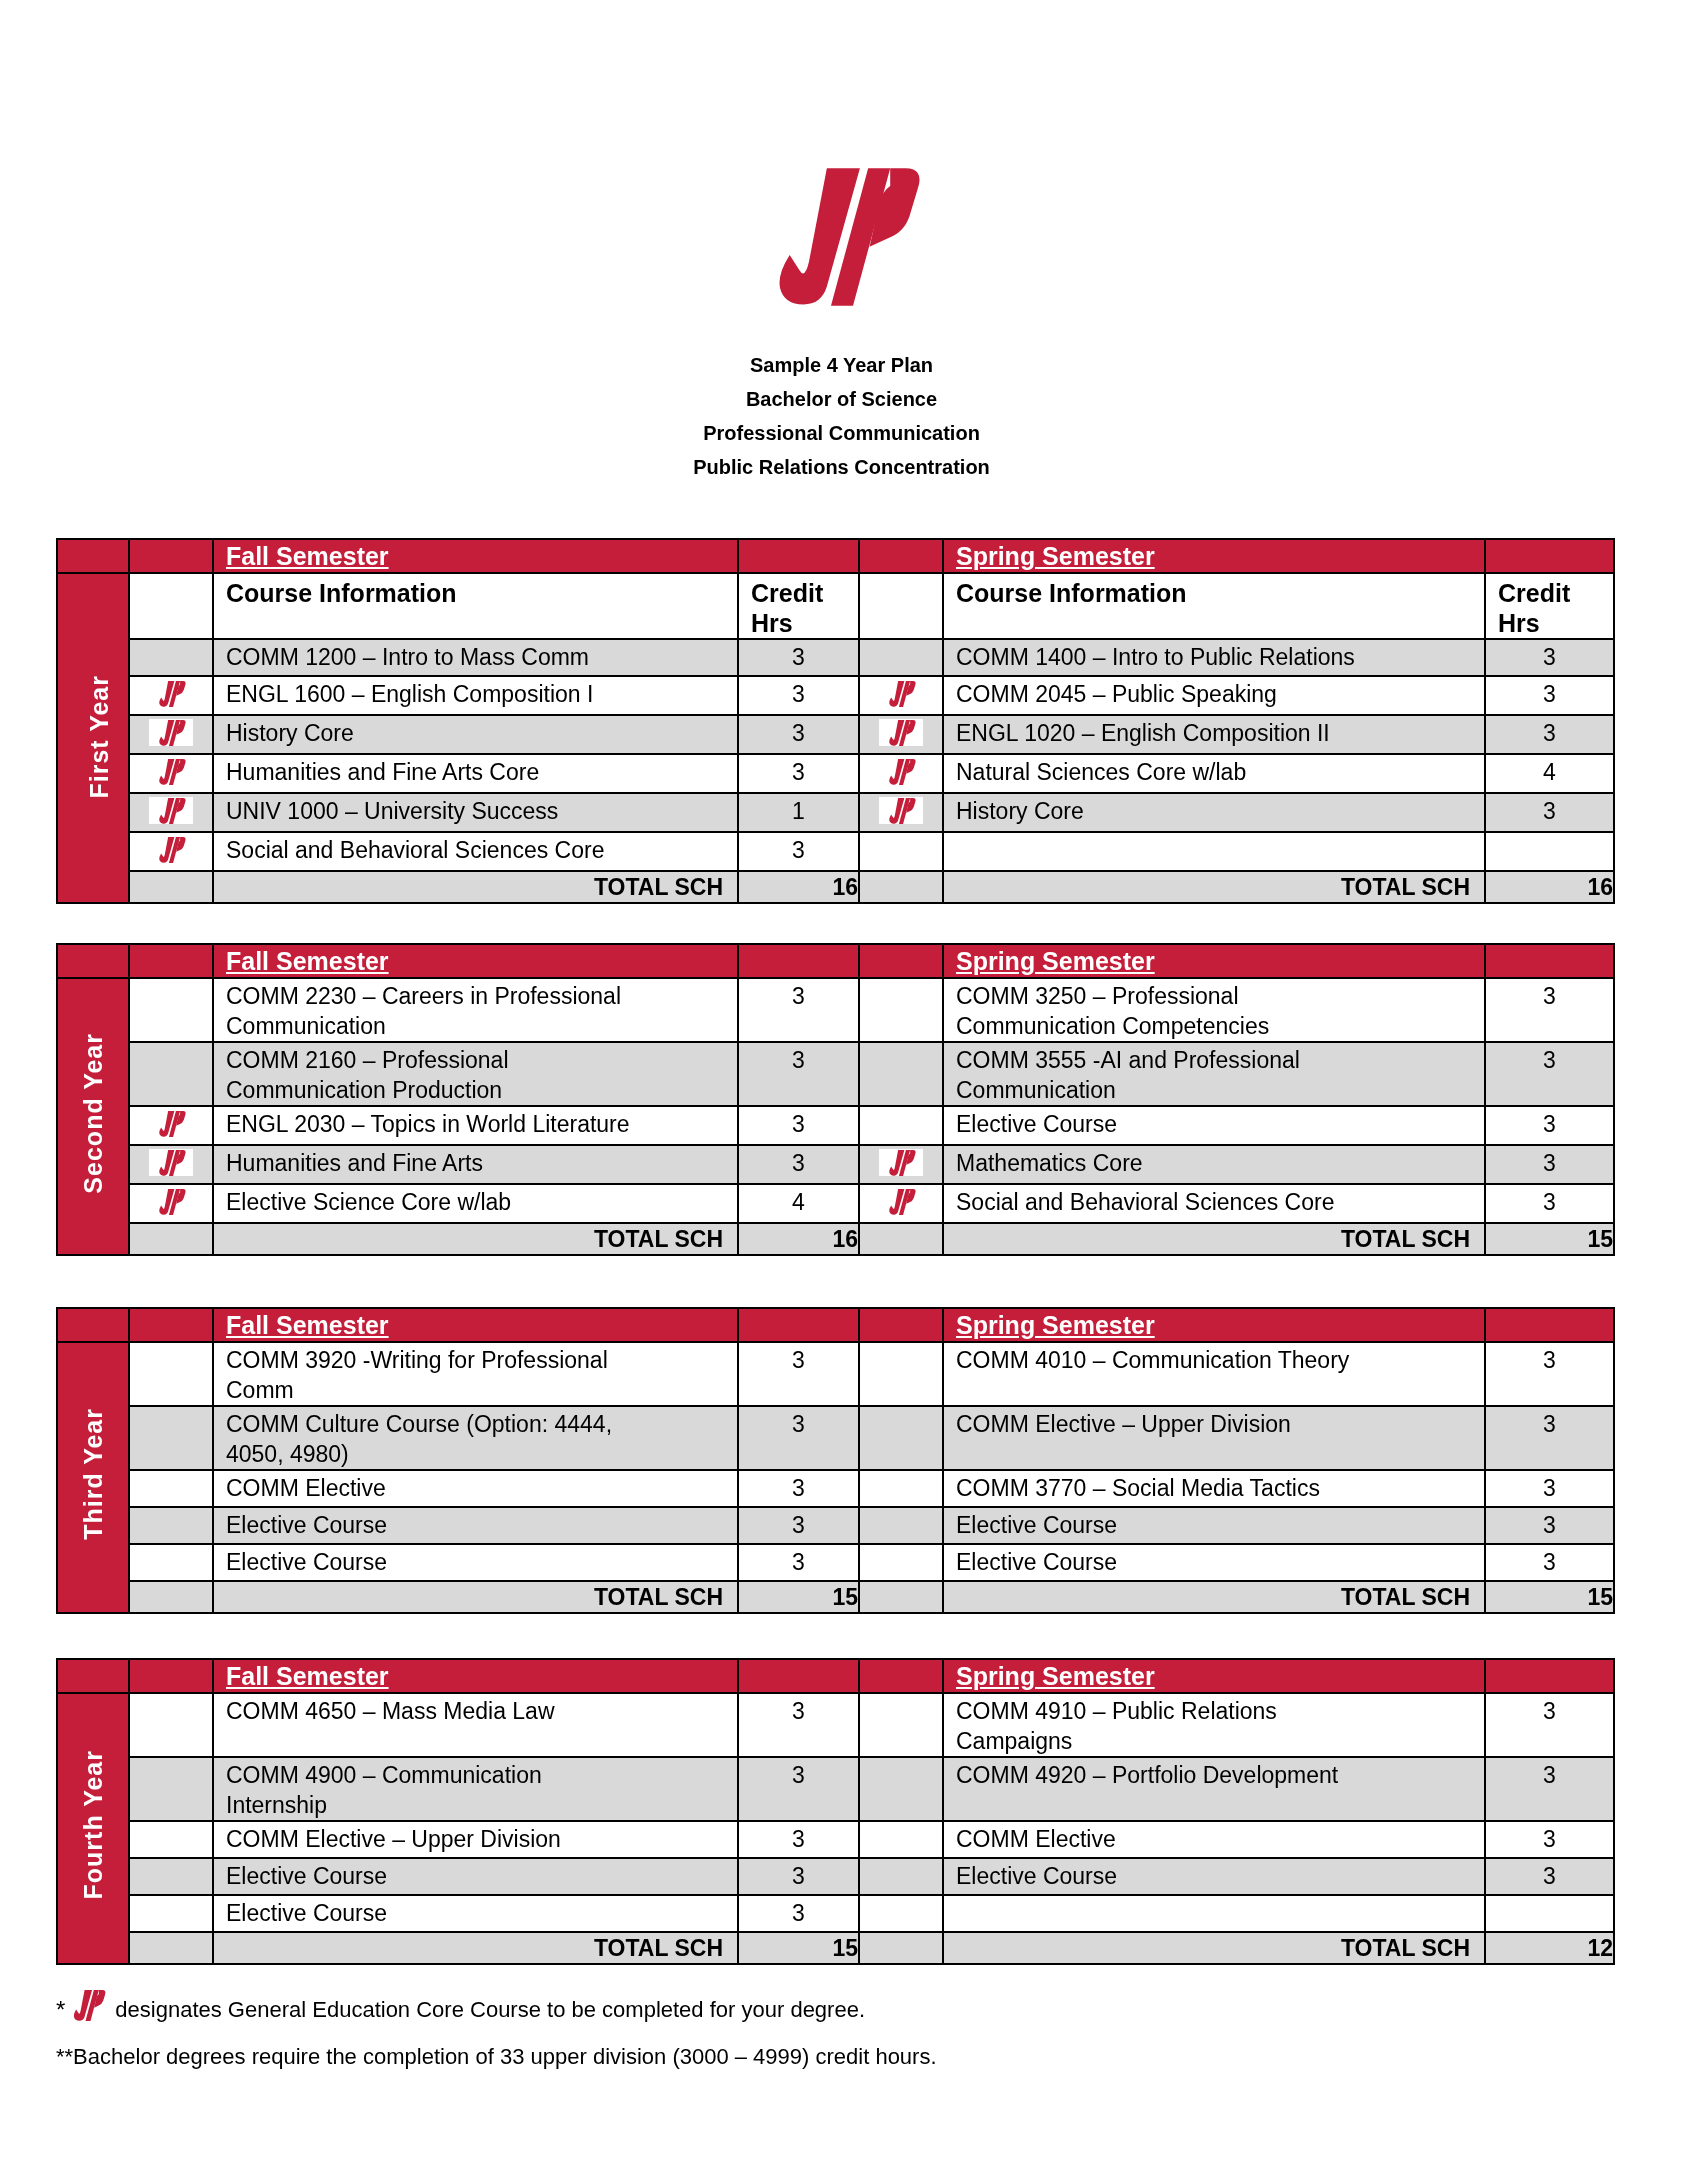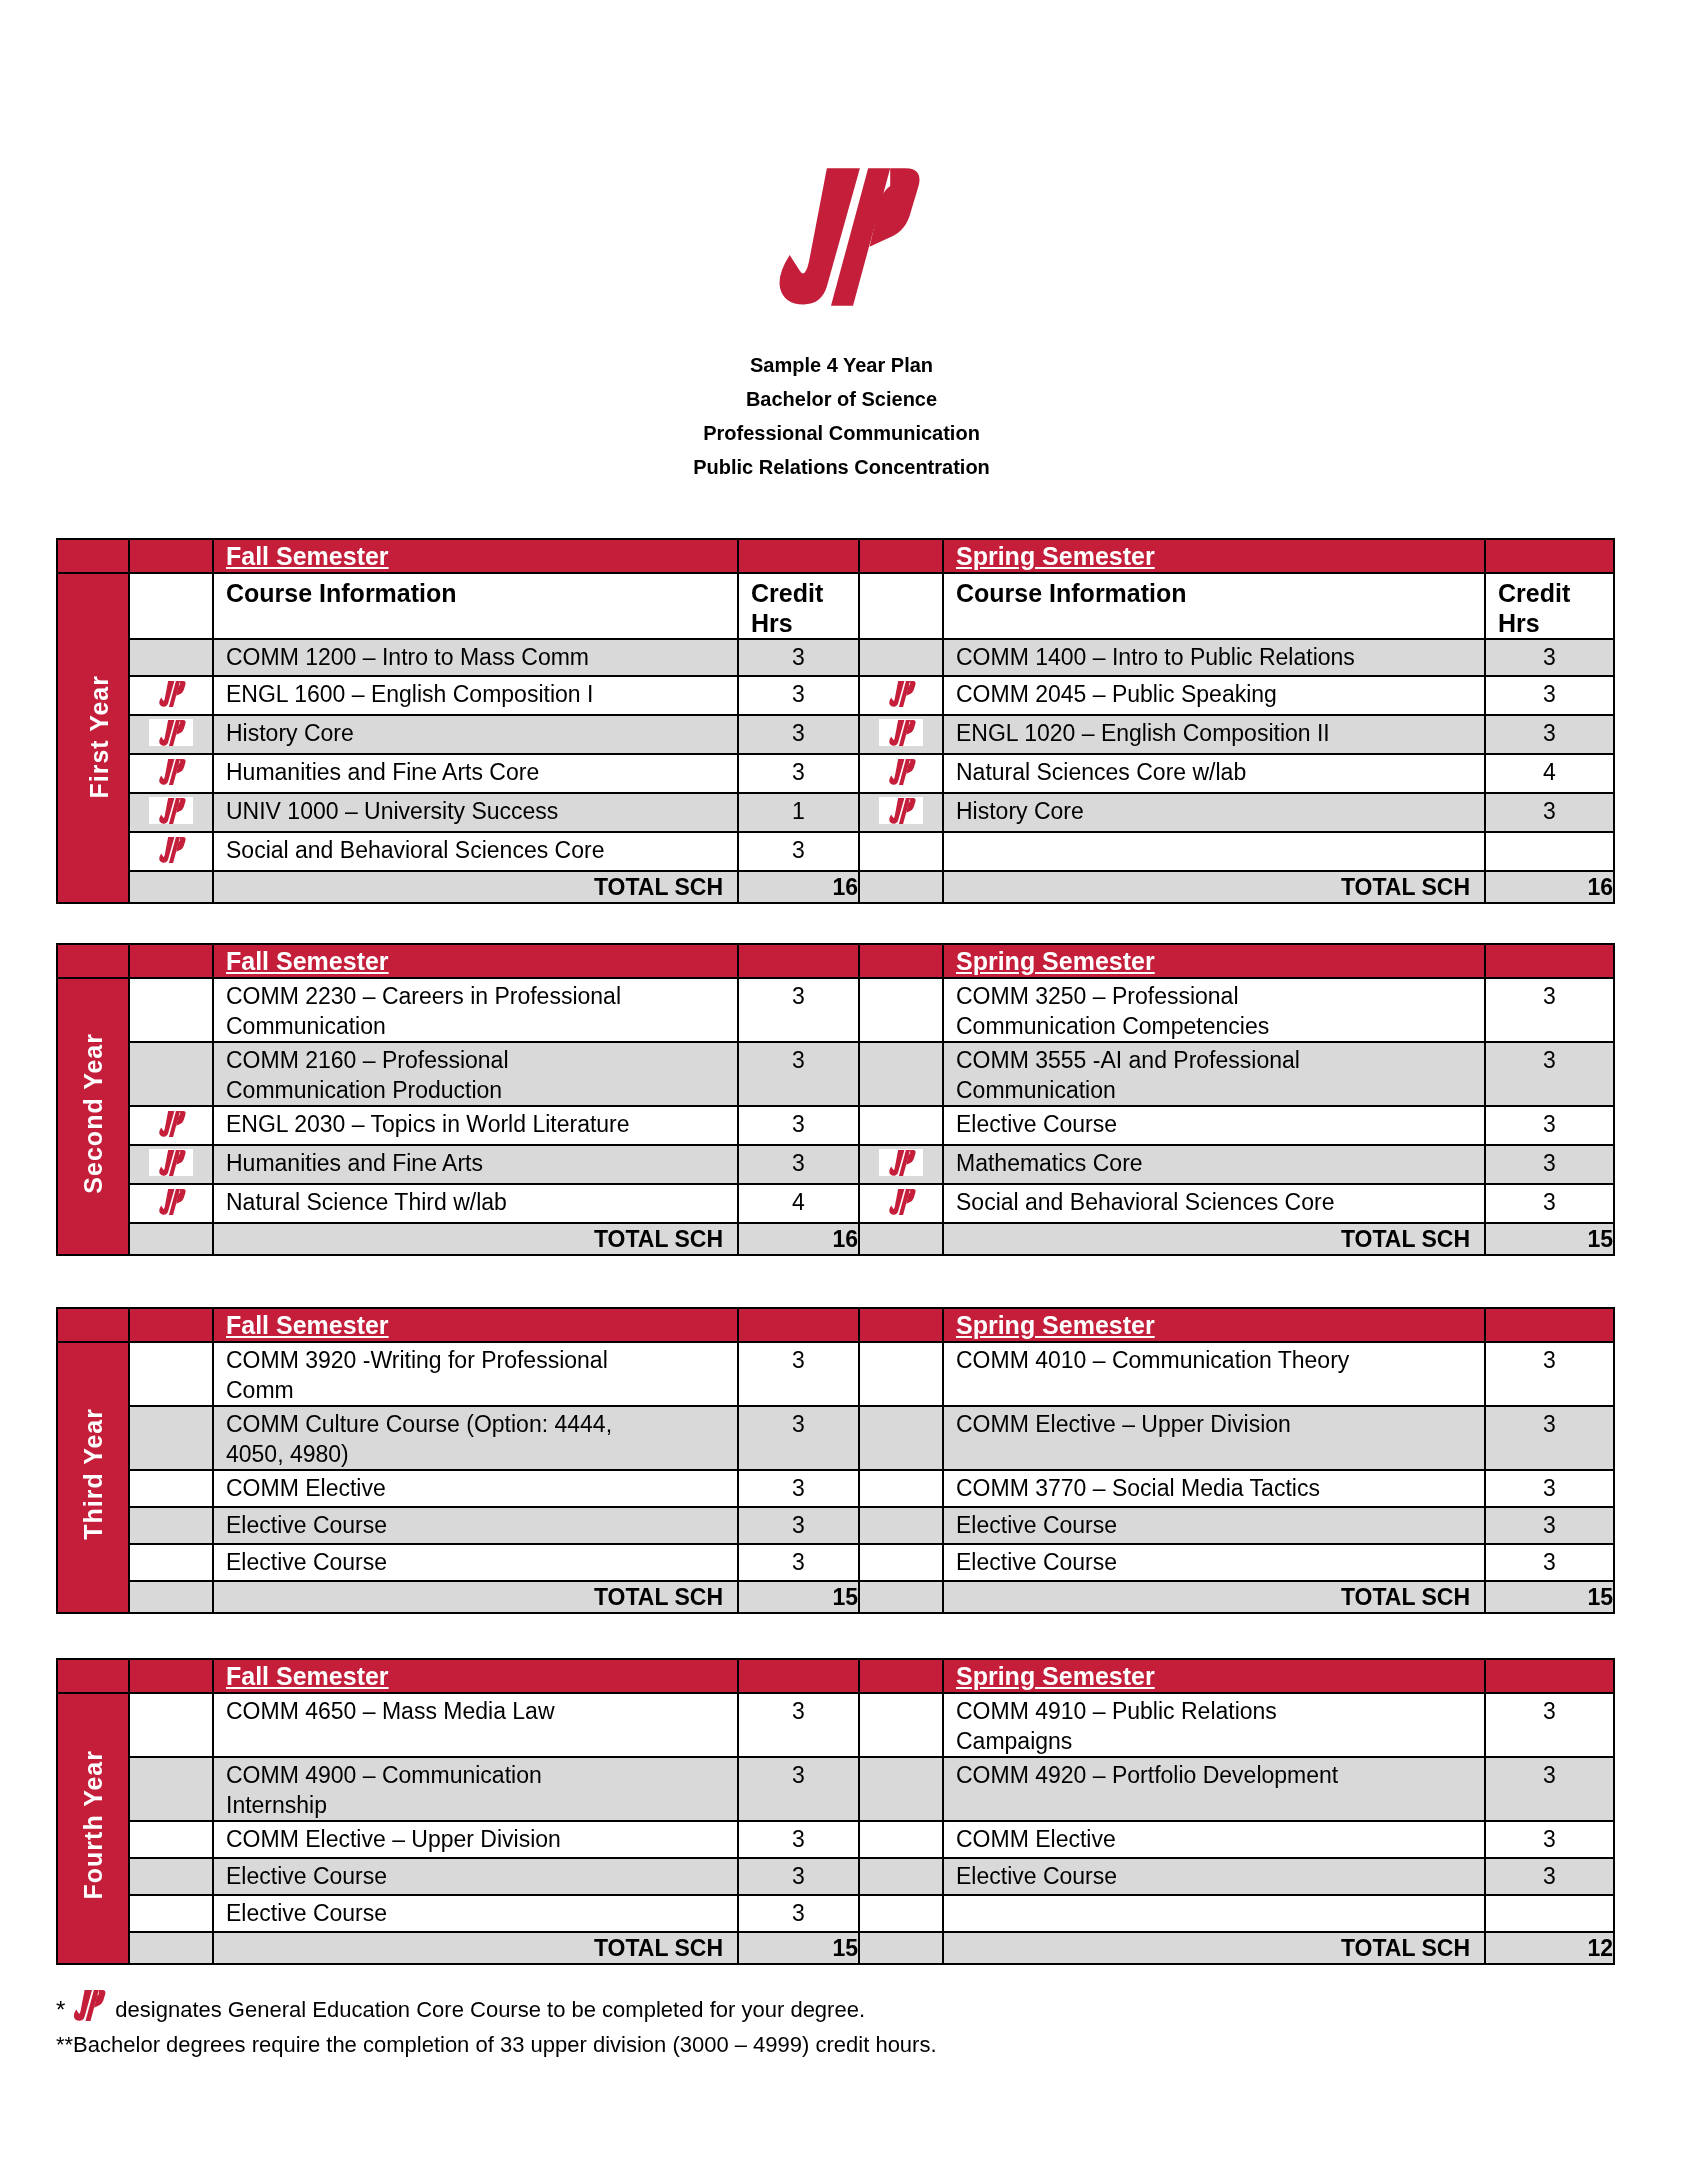--- a/index.html
+++ b/index.html
@@ -65,21 +65,21 @@
     font-weight: bold; vertical-align: middle;
   }
   td.total-label { text-align: right; padding-right: 14px; }
   td.total-val   { text-align: right; padding-left: 36px; }
 
   
   .footnotes { position: absolute; left: 56px; top: 1990px; font-size: 22px; }
   .fn-line1 { display: flex; align-items: center; height: 40px; }
   .fn-star { font-size: 24px; margin-right: 2px; }
   .fn-logo { margin: -4px 8px 0 2px; }
-  .fn-line2 { margin-top: 0; line-height: 30px; }
+  .fn-line2 { margin-top: 12px; line-height: 30px; }
 
   .ap-svg { display: inline-block; }
   .ap-fill { fill: var(--brand-red); }
 </style>
 </head>
 <body>
 
 <svg width="0" height="0" style="position:absolute" aria-hidden="true">
   <defs>
     <g id="ap-mark" class="ap-fill">
@@ -265,21 +265,21 @@
           <td class="iconcell shade"><span class="ap-badge"><svg class="ap-svg" viewBox="0 0 122 100" width="32" height="26">
                 <use href="#ap-mark"></use>
               </svg></span></td>
           <td class="course shade">Mathematics Core</td>
           <td class="credit shade">3</td>
         </tr>
         <tr class="std">
           <td class="iconcell"><span class="ap-badge"><svg class="ap-svg" viewBox="0 0 122 100" width="32" height="26">
                 <use href="#ap-mark"></use>
               </svg></span></td>
-          <td class="course">Natural Science Third w/lab</td>
+          <td class="course">Elective Science Core w/lab</td>
           <td class="credit">4</td>
           <td class="iconcell"><span class="ap-badge"><svg class="ap-svg" viewBox="0 0 122 100" width="32" height="26">
                 <use href="#ap-mark"></use>
               </svg></span></td>
           <td class="course">Social and Behavioral Sciences Core</td>
           <td class="credit">3</td>
         </tr>
         <tr class="totalrow">
           <td></td>
           <td class="total-label">TOTAL SCH</td>

